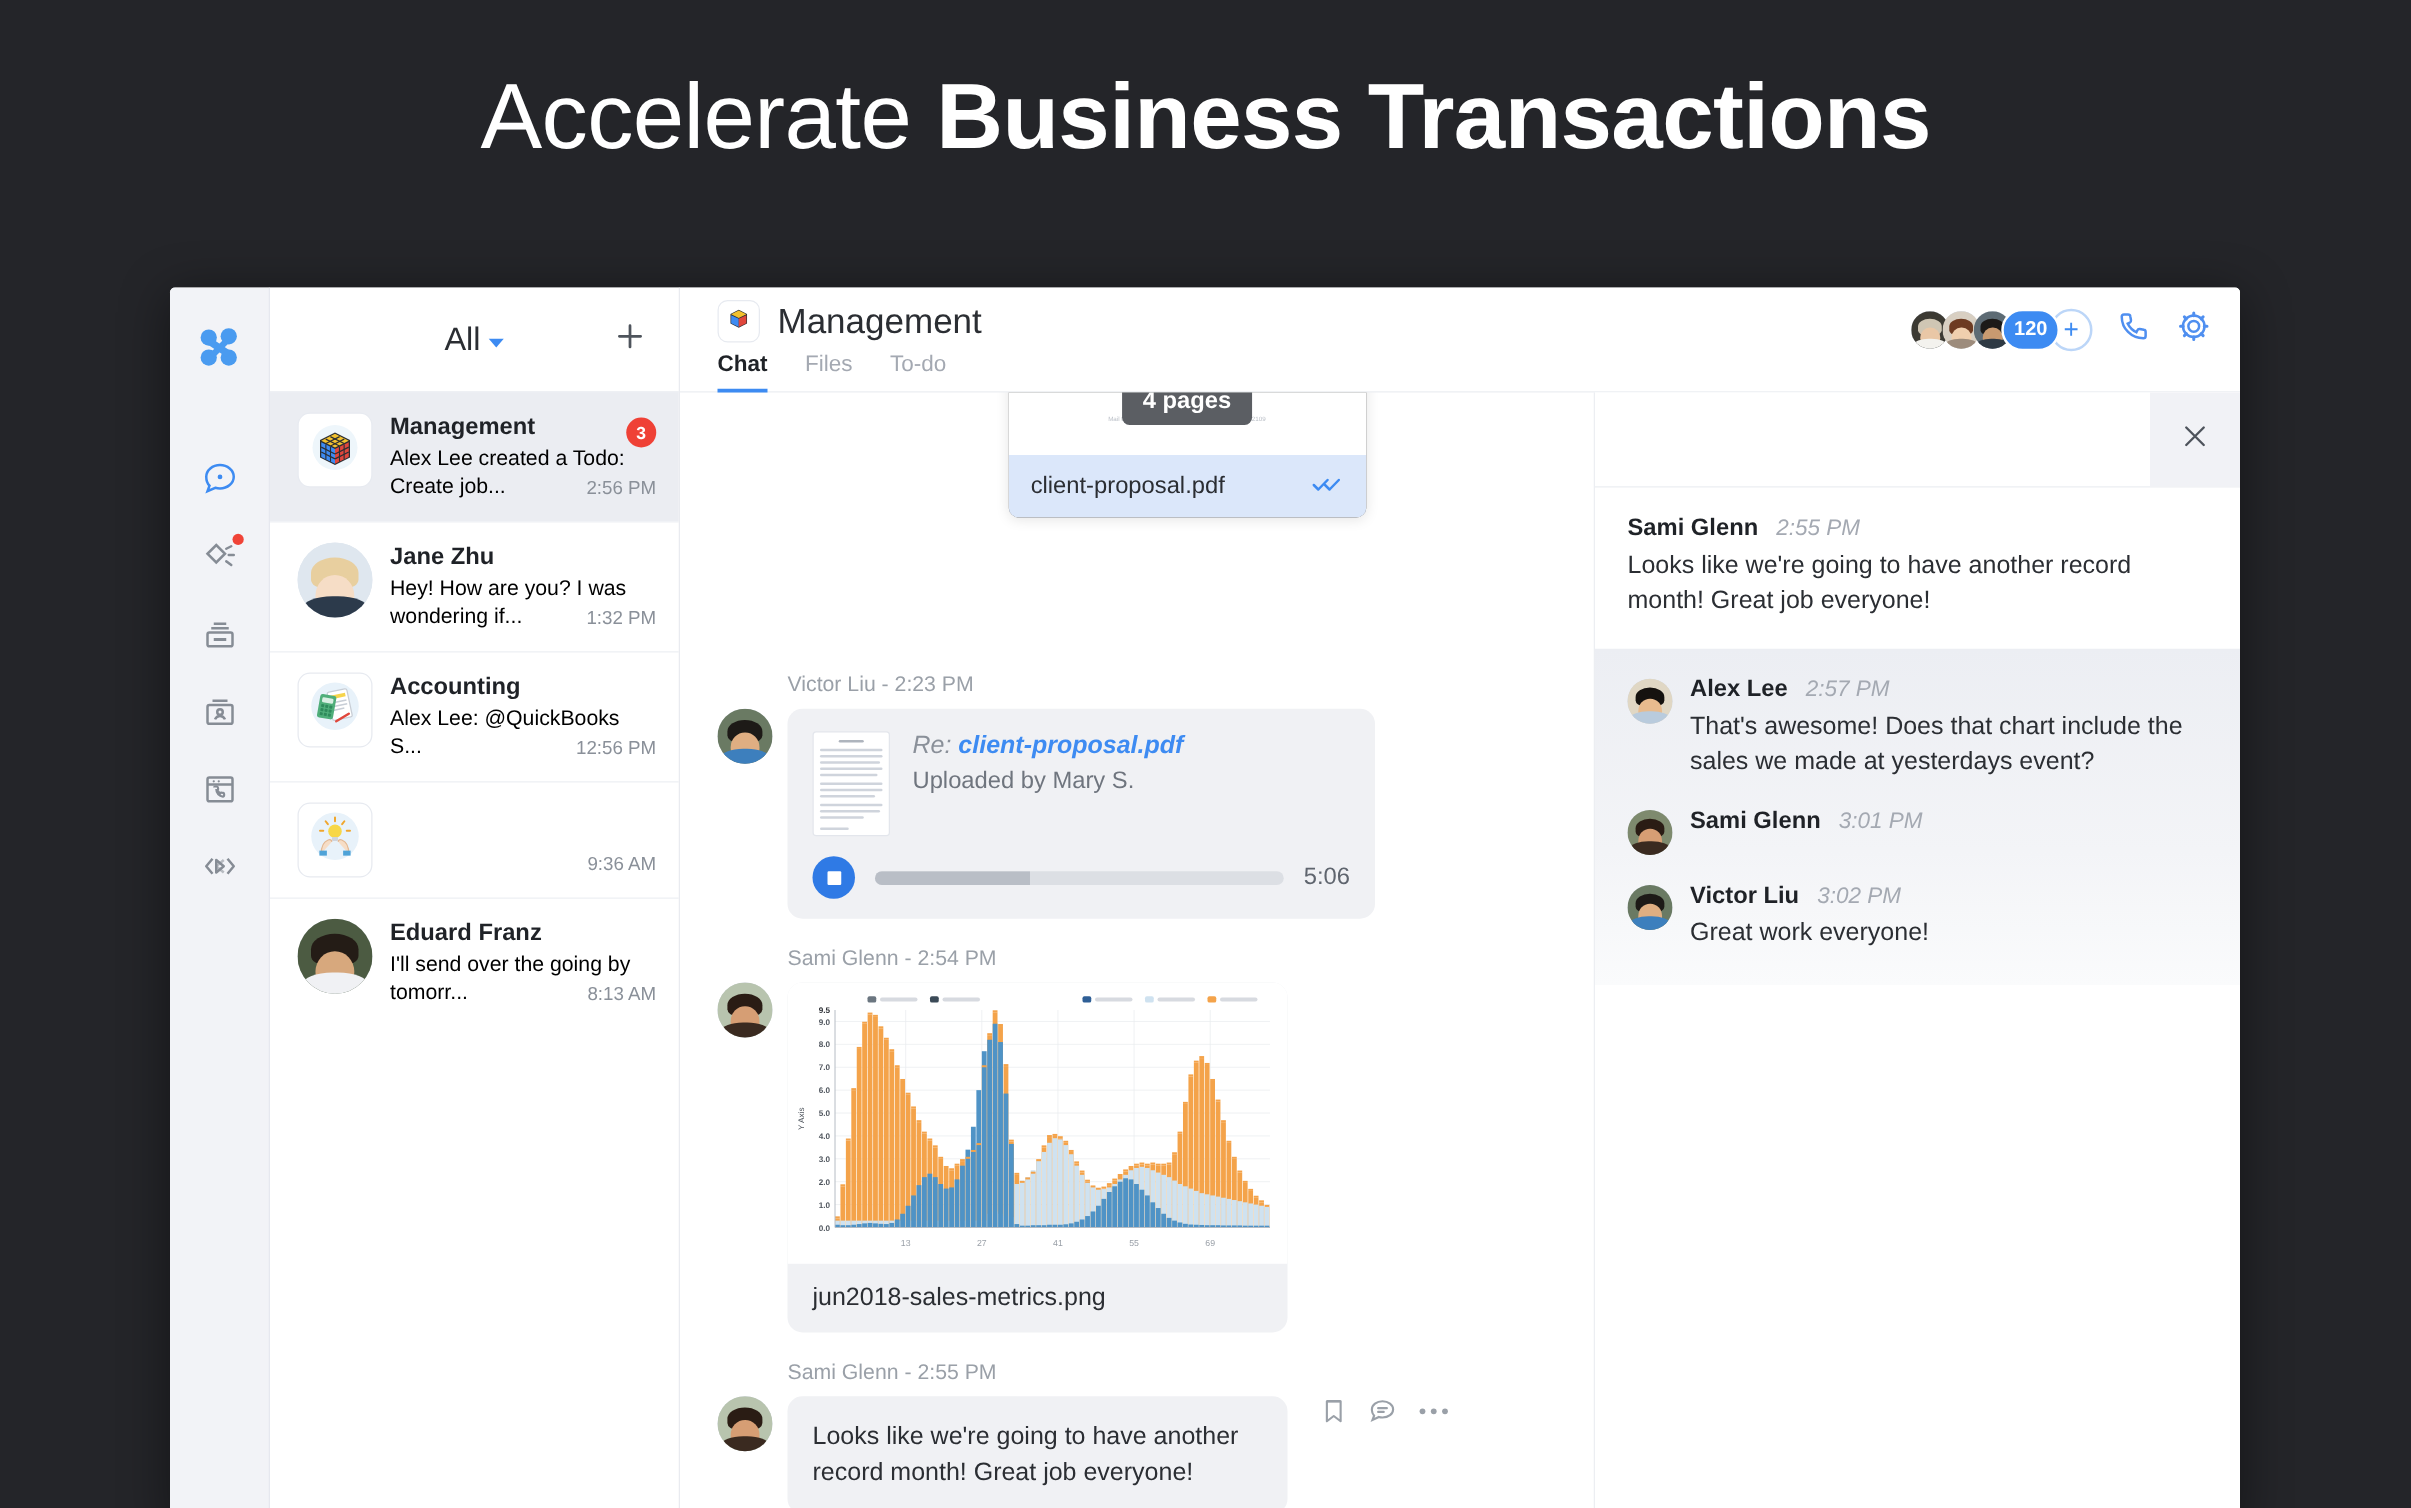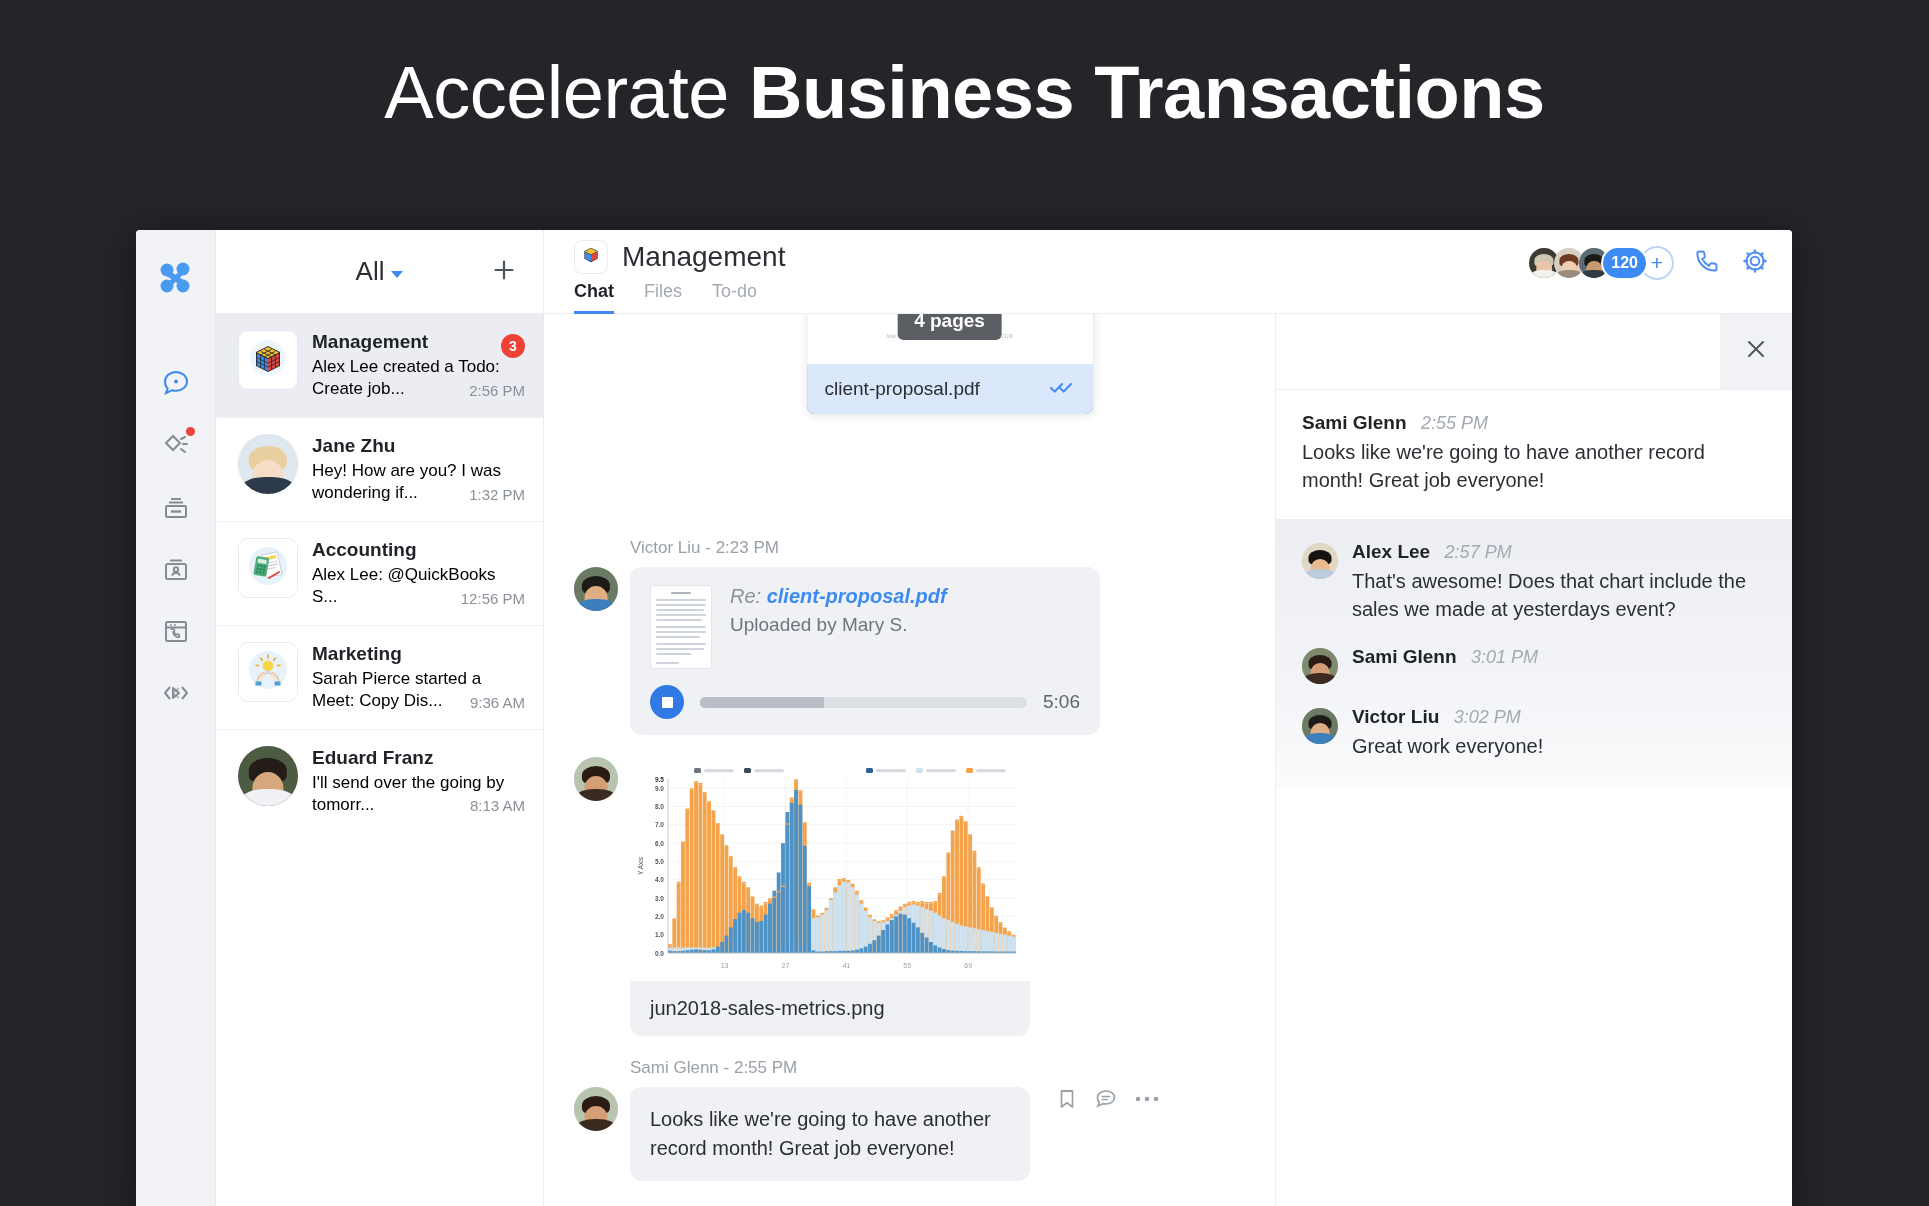--- a/index.html
+++ b/index.html
@@ -659,24 +659,20 @@
             </g>
             <circle cx="21" cy="17" r="5.4" fill="#f7d747"></circle>
             <rect x="18.6" y="21.6" width="4.8" height="3.2" rx=".8" fill="#cfd4dc"></rect>
             <path d="M10 35 q0-9 5.5-11 2.5-.9 3 1.4" fill="#f6ddc6" stroke="#e2b893" stroke-width="1"></path>
             <path d="M32 35 q0-9-5.5-11-2.5-.9-3 1.4" fill="#f6ddc6" stroke="#e2b893" stroke-width="1"></path>
             <rect x="8.5" y="32.5" width="6" height="4" fill="#4fa3d8"></rect>
             <rect x="27.5" y="32.5" width="6" height="4" fill="#4fa3d8"></rect>
           </svg>
         </span>
       </div>
-      <div class="conv-body">
-        <div class="conv-title">Marketing</div>
-        <div class="conv-prev">Sarah Pierce started a Meet: Copy Dis...</div>
-      </div>
       <div class="conv-time">9:36 AM</div>
     </div>
 
     <div class="conv">
       <div class="conv-av">
         <div class="face">
           <div class="bg" style="background:#4c5b42"></div>
           <div class="hair" style="background:#241c16"></div>
           <div class="head" style="background:#d7a87d"></div>
           <div class="body" style="background:#f0f1f4"></div>
@@ -828,20 +824,21 @@
                 <div class="audio-track">
                     <div class="audio-fill"></div>
                   </div>
                 <div class="audio-time">5:06</div>
               </div>
             </div>
           </div>
         </div>
 
         <div>
+          <div class="meta">Sami Glenn - 2:54 PM</div>
           <div class="msgrow">
             <div class="msg-av">
               <div class="face">
                 <div class="bg" style="background:#b8c4ae"></div>
                 <div class="hair" style="background:#2a1c14"></div>
                 <div class="head" style="background:#d69e74"></div>
                 <div class="body" style="background:#3a2a20"></div>
               </div>
             </div>
             <div class="img-bubble">

